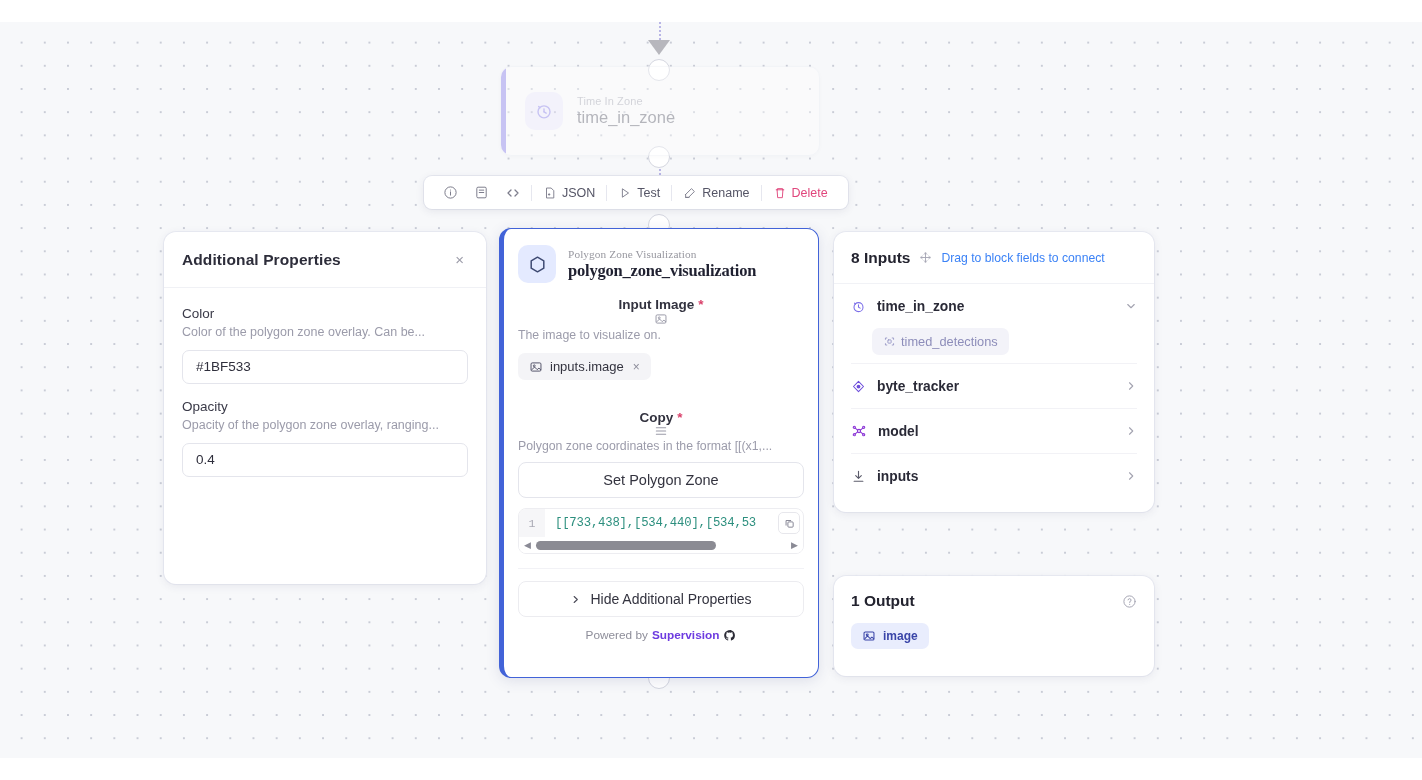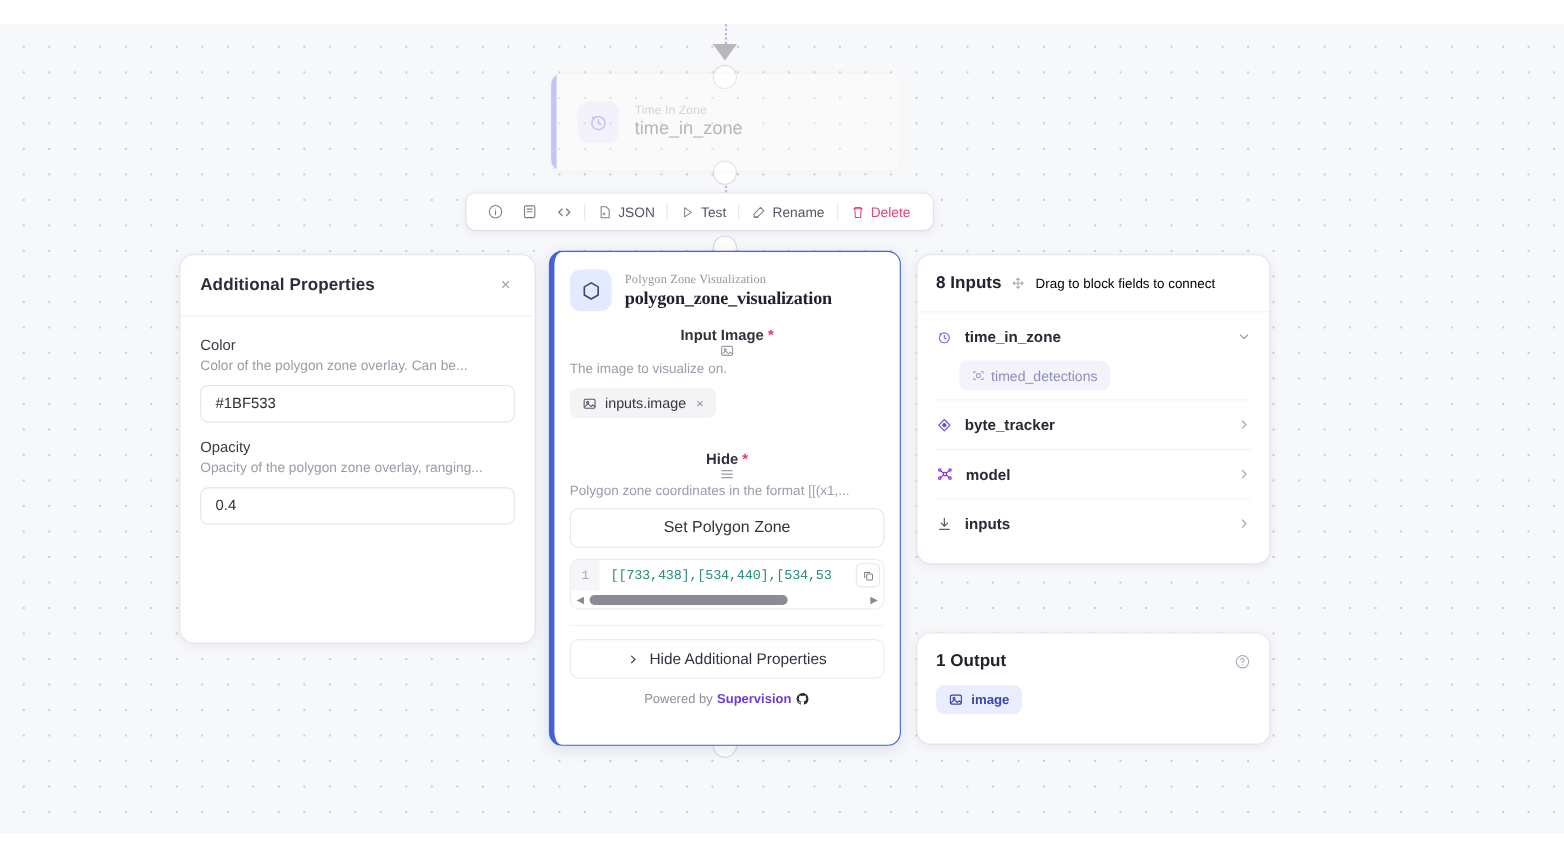--- a/index.html
+++ b/index.html
@@ -193,21 +193,21 @@
   .powered .link { color:#6d3be0; font-weight:700; }
   .divider-soft { height:1px; background:#f2f2f6; margin:14px 14px 12px 14px;}
 
   
   #inputs { left:834px; top:232px; width:320px; height:280px; }
   #inputs .ihead {
     height:52px; display:flex; align-items:center; padding:0 17px; gap:9px;
     border-bottom:1px solid #f1f2f6;
   }
   #inputs .icount { font-size:15.5px; color:#23232f; font-weight:700;}
-  #inputs .ihint { font-size:12.2px; color:#000000;}
+  #inputs .ihint { font-size:12.2px; color:#3b82f6;}
   .irow {
     display:flex; align-items:center; padding:0 17px; height:44px; cursor:pointer;
   }
   .irow .iname { font-size:13.8px; color:#2a2a37; font-weight:600; margin-left:11px; flex:1;}
   .irow .chev { color:#a3a3b0; font-size:12px;}
   .subchip {
     margin:0 17px 8px 38px; display:inline-flex; align-items:center; gap:5px;
     background:#f3f3f9; border-radius:7px; padding:6px 11px;
     font-size:12.8px; color:#8d8dba; cursor:pointer;
   }
@@ -366,21 +366,21 @@
           <path d="M4.5 17l5-5 4.5 4.5 3-2.5 3.5 3"></path>
       </svg>
       <span>inputs.image</span>
       <span class="x">×</span>
     </div>
   </div>
 
   <div class="bsect" style="margin-top:24px;">
     <div class="sect-label-row">
       <div class="sect-label">
-        <span>Hide</span>
+        <span>Copy</span>
         <span class="req">*</span>
       </div>
       <div>
         <svg width="14" height="12" viewBox="0 0 24 20" fill="none" stroke="#9a9aa8" stroke-width="1.8" stroke-linecap="round">
           <path d="M4 4.5h16M4 10h16M4 15.5h16"></path>
         </svg>
       </div>
     </div>
     <div class="sect-desc">Polygon zone coordinates in the format [[(x1,...</div>
 

